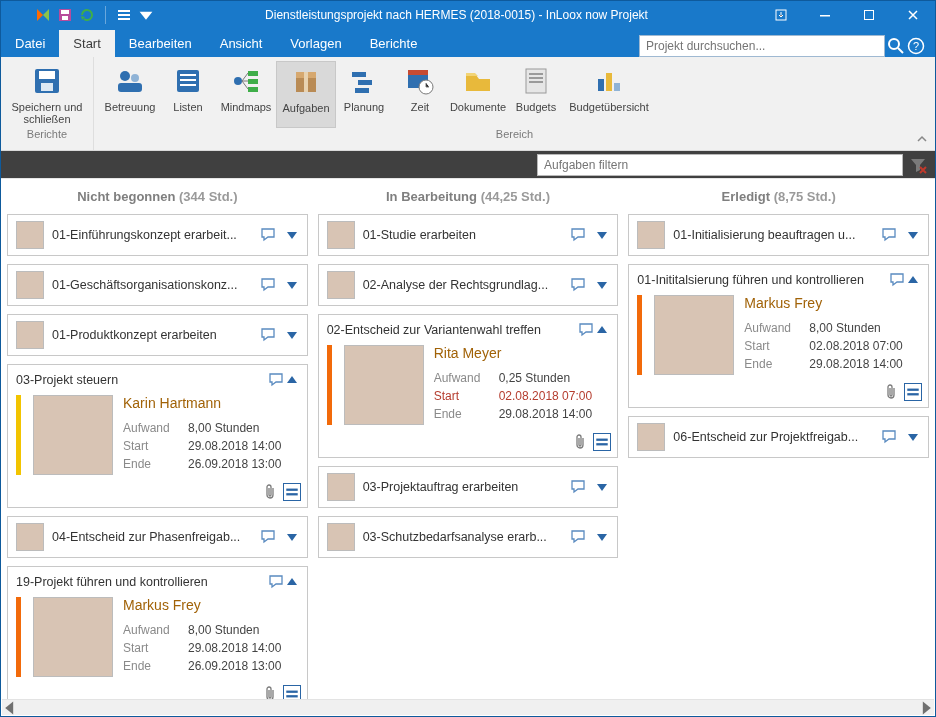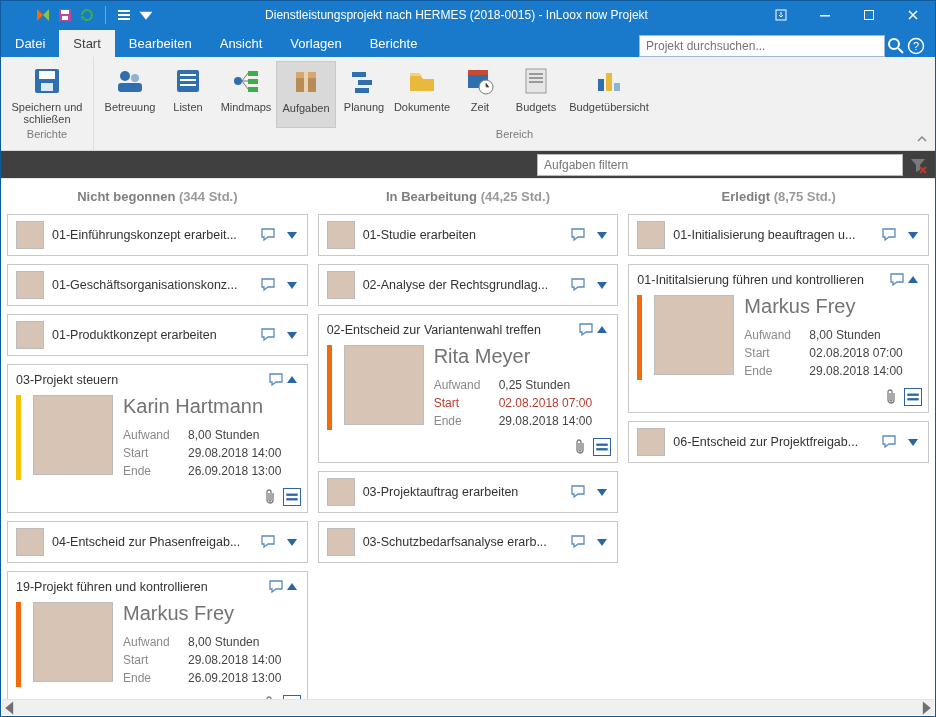--- a/index.html
+++ b/index.html
@@ -57,21 +57,21 @@
   .stripe.yellow { background:#f2c400; }
   .stripe.orange { background:#f26a0a; }
   .ctitle { flex:1; font-size:12.5px; color:#333; white-space:nowrap; overflow:hidden; text-overflow:ellipsis; }
   .icbtn { width:18px; height:18px; display:flex; align-items:center; justify-content:center; color:#5a8bc0; flex-shrink:0; }
   .chev { width:14px; height:14px; color:#2a65a5; flex-shrink:0; }
 
   .expanded .hdr { display:flex; align-items:center; padding:6px 8px 0 8px; gap:0; }
   .expanded .hdr .ctitle { flex:1; }
   .expanded .body { display:flex; gap:10px; padding:6px 8px 8px 8px; }
   .expanded .meta { font-size:12px; color:#444; flex:1; }
-  .expanded .meta .name { font-size:20px; color:#737373; margin-bottom:8px; }
+  .expanded .meta .name { font-size:14px; color:#a16207; margin-bottom:8px; }
   .expanded .meta .mrow { display:flex; gap:10px; line-height:18px; }
   .expanded .meta .lbl { width:55px; color:#8a8a8a; }
   .expanded .meta .lbl.red { color:#b53d2f; }
   .expanded .meta .val.red { color:#b53d2f; }
   .expanded .foot { display:flex; gap:6px; justify-content:flex-end; padding:0 6px 6px 0; align-items:center; }
   .clip { width:14px; height:16px; color:#7a7a7a; }
   .docicon { width:18px; height:18px; border:1px solid #2a65a5; display:flex; align-items:center; justify-content:center; color:#2a65a5; font-size:10px; }
 
   
   .hscroll { position:absolute; left:1px; right:1px; bottom:1px; height:16px; background:#f0f0f0; border-top:1px solid #e3e3e3; display:flex; align-items:center; }
@@ -230,39 +230,39 @@
       <div class="rbtn narrow">
           <span class="ricon">
             <svg viewBox="0 0 32 32">
               <rect x="4" y="7" width="14" height="5" fill="#2f6fb0"></rect>
               <rect x="10" y="15" width="14" height="5" fill="#2f6fb0"></rect>
               <rect x="7" y="23" width="14" height="5" fill="#2f6fb0"></rect>
             </svg>
           </span>
           <span>Planung</span>
         </div>
-      <div class="rbtn">
-          <span class="ricon">
-            <svg viewBox="0 0 32 32">
-              <path fill="#e8b93b" d="M4 10h10l3 4h11v12H4z"></path>
-              <path fill="#f2d477" d="M4 8h9l3 3H4z"></path>
-            </svg>
-          </span>
-          <span>Dokumente</span>
-        </div>
       <div class="rbtn narrow">
           <span class="ricon">
             <svg viewBox="0 0 32 32">
               <rect x="4" y="5" width="20" height="18" fill="#2f6fb0"></rect>
               <rect x="4" y="5" width="20" height="5" fill="#c64b33"></rect>
               <circle cx="22" cy="22" r="7" fill="#fff" stroke="#7a7a7a"></circle>
               <path stroke="#7a7a7a" d="M22 18v4h3"></path>
             </svg>
           </span>
           <span>Zeit</span>
+        </div>
+      <div class="rbtn">
+          <span class="ricon">
+            <svg viewBox="0 0 32 32">
+              <path fill="#e8b93b" d="M4 10h10l3 4h11v12H4z"></path>
+              <path fill="#f2d477" d="M4 8h9l3 3H4z"></path>
+            </svg>
+          </span>
+          <span>Dokumente</span>
         </div>
       <div class="rbtn narrow">
           <span class="ricon">
             <svg viewBox="0 0 32 32">
               <rect x="6" y="4" width="20" height="24" fill="#e6e6e6" stroke="#9a9a9a"></rect>
               <rect x="9" y="8" width="14" height="2" fill="#9a9a9a"></rect>
               <rect x="9" y="12" width="14" height="2" fill="#9a9a9a"></rect>
               <rect x="9" y="16" width="14" height="2" fill="#9a9a9a"></rect>
             </svg>
           </span>

